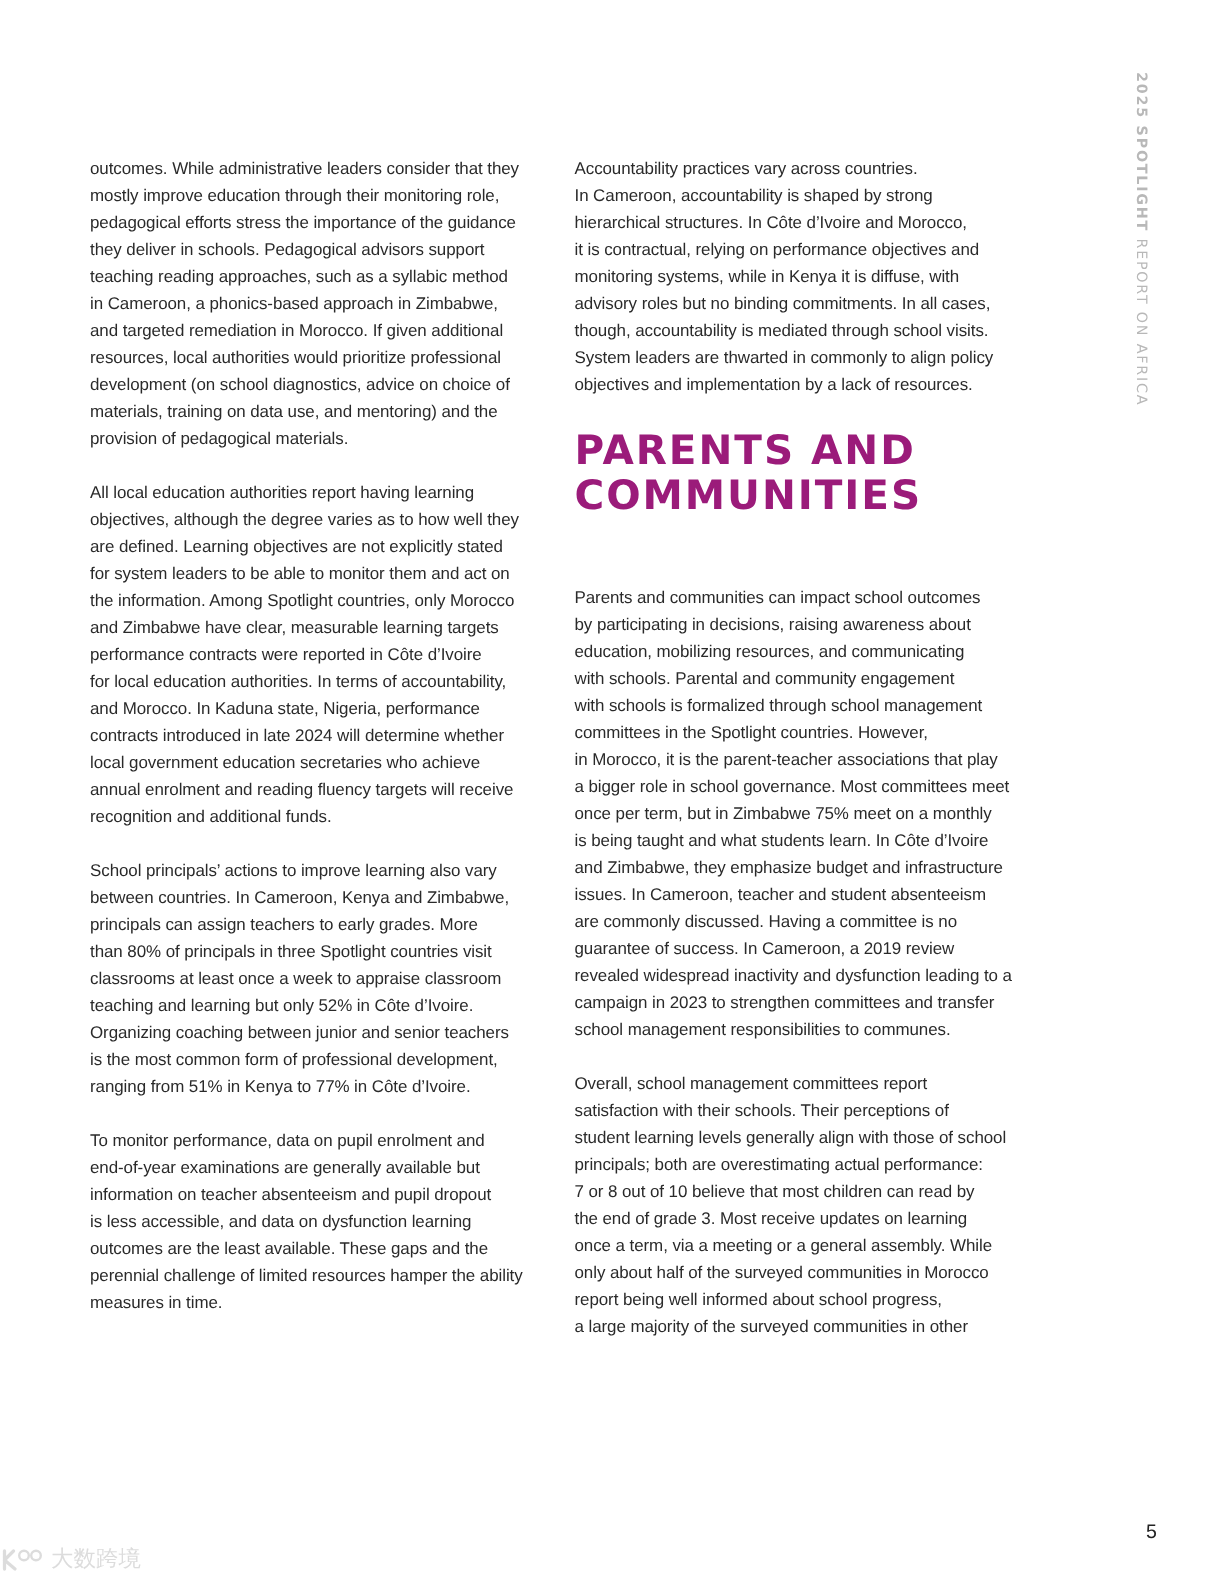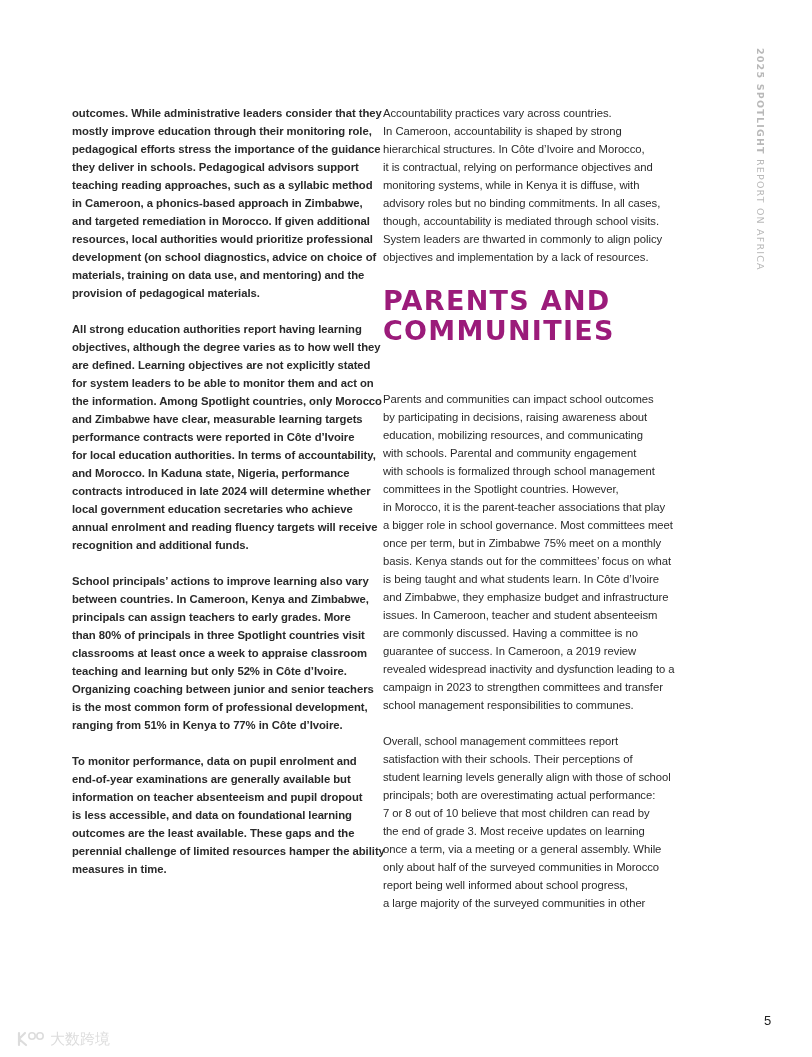--- a/index.html
+++ b/index.html
@@ -20,21 +20,21 @@
       inset: 0;
     }
     .column {
       position: absolute;
       top: 104px;
       width: 302px;
       font-size: 11.3px;
       line-height: 18px;
       letter-spacing: -0.05px;
     }
-    .col-left { left: 72px; font-weight: bold; }
+    .col-left { left: 60px; }
     .col-right { left: 383px; }
     .para {
       margin: 0 0 18px 0;
     }
     .line {
       display: block;
       white-space: nowrap;
     }
     .section-heading {
       margin: 20px 0 44px 0;
@@ -59,24 +59,24 @@
     .running-header .bold { font-weight: bold; }
     .page-number {
       position: absolute;
       left: 764px;
       top: 1013px;
       font-size: 13px;
       color: #222;
     }
     .watermark {
       position: absolute;
-      left: 16px;
+      left: 0;
       top: 1030px;
       display: flex;
-      align-items: flex-start;
+      align-items: flex-end;
       gap: 4px;
       color: #d9d9d9;
       font-size: 15px;
       font-family: "DejaVu Sans", sans-serif;
       opacity: 0.9;
     }
     .watermark svg { display: block; }
   </style>
 </head>
 <body style="color: rgb(42, 42, 42);">
@@ -95,21 +95,21 @@
         <span class="line">they deliver in schools. Pedagogical advisors support</span>
         <span class="line">teaching reading approaches, such as a syllabic method</span>
         <span class="line">in Cameroon, a phonics-based approach in Zimbabwe,</span>
         <span class="line">and targeted remediation in Morocco. If given additional</span>
         <span class="line">resources, local authorities would prioritize professional</span>
         <span class="line">development (on school diagnostics, advice on choice of</span>
         <span class="line">materials, training on data use, and mentoring) and the</span>
         <span class="line">provision of pedagogical materials.</span>
       </p>
       <p class="para">
-        <span class="line">All strong education authorities report having learning</span>
+        <span class="line">All local education authorities report having learning</span>
         <span class="line">objectives, although the degree varies as to how well they</span>
         <span class="line">are defined. Learning objectives are not explicitly stated</span>
         <span class="line">for system leaders to be able to monitor them and act on</span>
         <span class="line">the information. Among Spotlight countries, only Morocco</span>
         <span class="line">and Zimbabwe have clear, measurable learning targets</span>
         <span class="line">performance contracts were reported in Côte d’Ivoire</span>
         <span class="line">for local education authorities. In terms of accountability,</span>
         <span class="line">and Morocco. In Kaduna state, Nigeria, performance</span>
         <span class="line">contracts introduced in late 2024 will determine whether</span>
         <span class="line">local government education secretaries who achieve</span>
@@ -124,21 +124,21 @@
         <span class="line">classrooms at least once a week to appraise classroom</span>
         <span class="line">teaching and learning but only 52% in Côte d’Ivoire.</span>
         <span class="line">Organizing coaching between junior and senior teachers</span>
         <span class="line">is the most common form of professional development,</span>
         <span class="line">ranging from 51% in Kenya to 77% in Côte d’Ivoire.</span>
       </p>
       <p class="para">
         <span class="line">To monitor performance, data on pupil enrolment and</span>
         <span class="line">end-of-year examinations are generally available but</span>
         <span class="line">information on teacher absenteeism and pupil dropout</span>
-        <span class="line">is less accessible, and data on foundational learning</span>
+        <span class="line">is less accessible, and data on dysfunction learning</span>
         <span class="line">outcomes are the least available. These gaps and the</span>
         <span class="line">perennial challenge of limited resources hamper the ability</span>
         <span class="line">measures in time.</span>
       </p>
     </div>
 
   <div class="column col-right">
     <p class="para" id="right-intro">
         <span class="line">Accountability practices vary across countries.</span>
         <span class="line">In Cameroon, accountability is shaped by strong</span>
@@ -158,21 +158,20 @@
         <p class="para">
           <span class="line">Parents and communities can impact school outcomes</span>
           <span class="line">by participating in decisions, raising awareness about</span>
           <span class="line">education, mobilizing resources, and communicating</span>
           <span class="line">with schools. Parental and community engagement</span>
           <span class="line">with schools is formalized through school management</span>
           <span class="line">committees in the Spotlight countries. However,</span>
           <span class="line">in Morocco, it is the parent-teacher associations that play</span>
           <span class="line">a bigger role in school governance. Most committees meet</span>
           <span class="line">once per term, but in Zimbabwe 75% meet on a monthly</span>
-          <span class="line">basis. Kenya stands out for the committees’ focus on what</span>
           <span class="line">is being taught and what students learn. In Côte d’Ivoire</span>
           <span class="line">and Zimbabwe, they emphasize budget and infrastructure</span>
           <span class="line">issues. In Cameroon, teacher and student absenteeism</span>
           <span class="line">are commonly discussed. Having a committee is no</span>
           <span class="line">guarantee of success. In Cameroon, a 2019 review</span>
           <span class="line">revealed widespread inactivity and dysfunction leading to a</span>
           <span class="line">campaign in 2023 to strengthen committees and transfer</span>
           <span class="line">school management responsibilities to communes.</span>
         </p>
         <p class="para">

